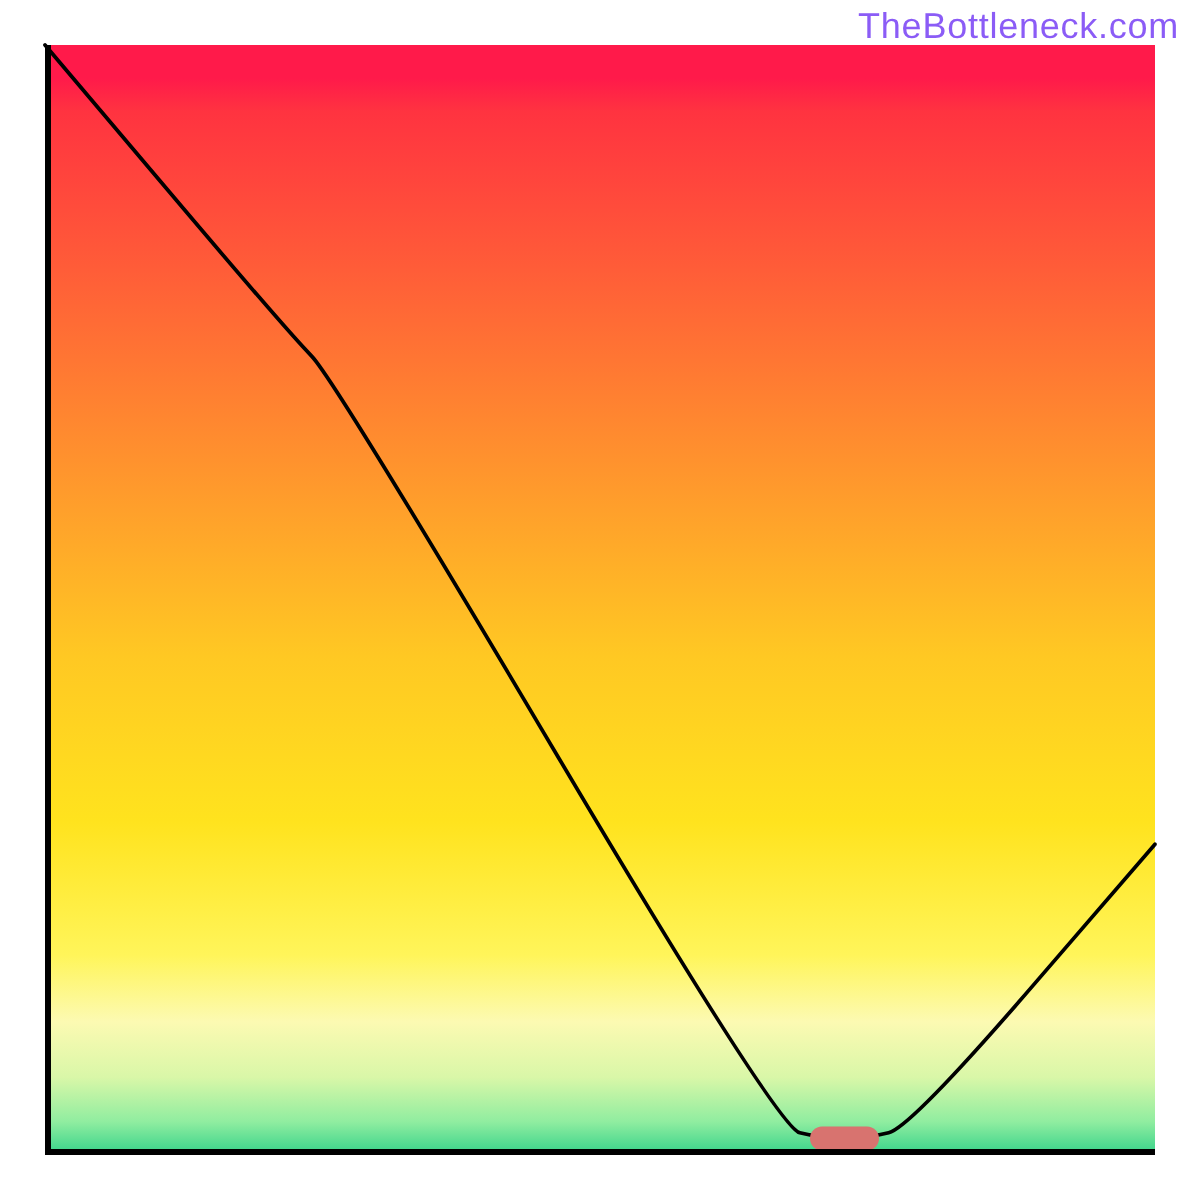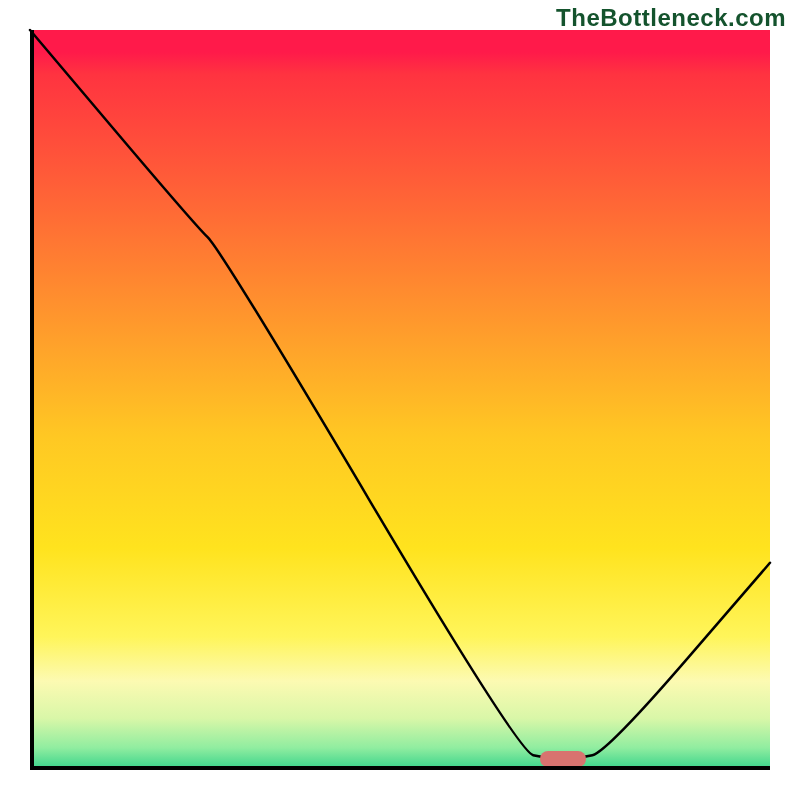--- a/index.html
+++ b/index.html
@@ -5,22 +5,22 @@
   * { margin: 0; padding: 0; box-sizing: border-box; }
   html, body { width: 800px; height: 800px; overflow: hidden; background: #fff; }
   .stage { position: relative; width: 800px; height: 800px; }
 
   .watermark {
     position: absolute;
     top: 4px;
     right: 14px;
     font-family: Arial, Helvetica, sans-serif;
     font-size: 24px;
-    font-weight: 700;
-    color: #14532d;
+    font-weight: 400;
+    color: #8b5cf6;
     letter-spacing: 0.5px;
   }
 
   .plot-area {
     position: absolute;
     left: 30px;
     top: 30px;
     width: 740px;
     height: 740px;
   }

